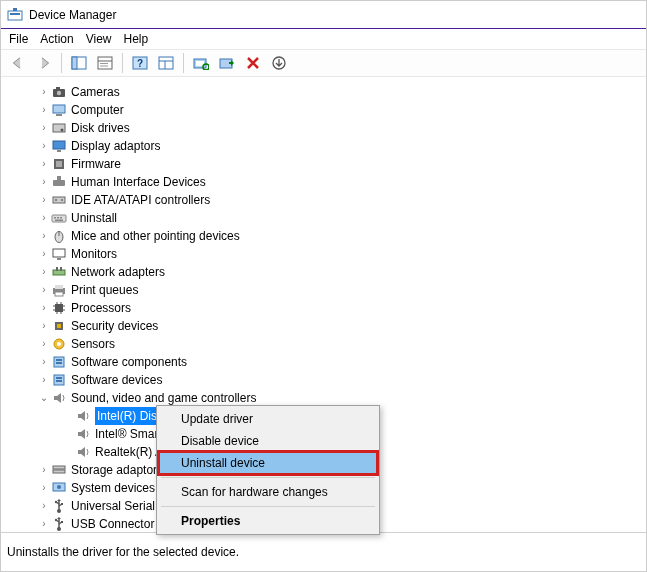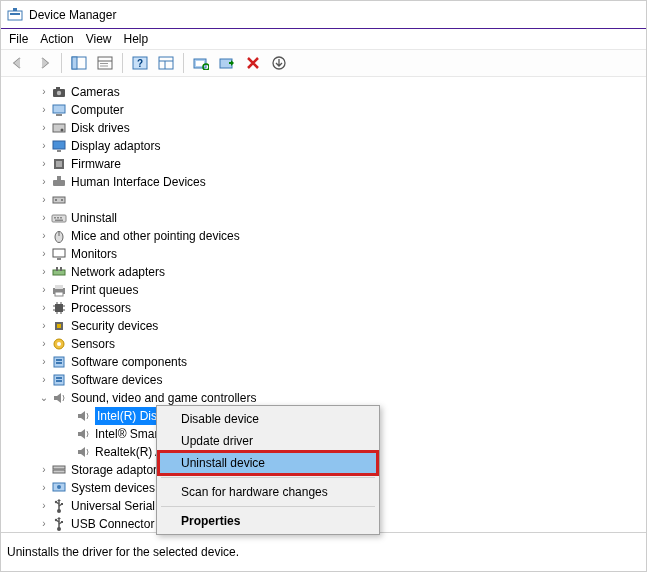--- a/index.html
+++ b/index.html
@@ -289,20 +289,21 @@
   </div>
       <div class="node child">
     <span class="expander">›</span>
     <span class="dev-icon">
           <svg width="16" height="16">
             <rect x="2" y="5" width="12" height="6" fill="#ccc" stroke="#666"></rect>
             <circle cx="5" cy="8" r="1" fill="#666"></circle>
             <circle cx="11" cy="8" r="1" fill="#666"></circle>
           </svg>
         </span>
+    <span>IDE ATA/ATAPI controllers</span>
   </div>
       <div class="node child">
     <span class="expander">›</span>
     <span class="dev-icon">
           <svg width="16" height="16">
             <rect x="1" y="5" width="14" height="7" rx="1" fill="#ddd" stroke="#888"></rect>
             <rect x="3" y="7" width="2" height="1.5" fill="#888"></rect>
             <rect x="6" y="7" width="2" height="1.5" fill="#888"></rect>
             <rect x="9" y="7" width="2" height="1.5" fill="#888"></rect>
             <rect x="4" y="9.5" width="8" height="1.5" fill="#888"></rect>
@@ -496,22 +497,22 @@
             <rect x="10" y="5" width="2" height="2" fill="#555"></rect>
             <path d="M6 3 L8 1 L10 3" fill="#555"></path>
           </svg>
         </span>
     <span>USB Connector</span>
   </div>
     </div>
 </div>
 
 <div class="context-menu">
+  <div class="cm-item">Update driver</div>
   <div class="cm-item">Disable device</div>
-  <div class="cm-item">Update driver</div>
   <div class="cm-item cm-highlight">Uninstall device</div>
   <div class="cm-sep"></div>
   <div class="cm-item">Scan for hardware changes</div>
   <div class="cm-sep"></div>
   <div class="cm-item cm-bold">Properties</div>
 </div>
 
 <div class="statusbar">
   <span>Uninstalls the driver for the selected device.</span>
 </div>

